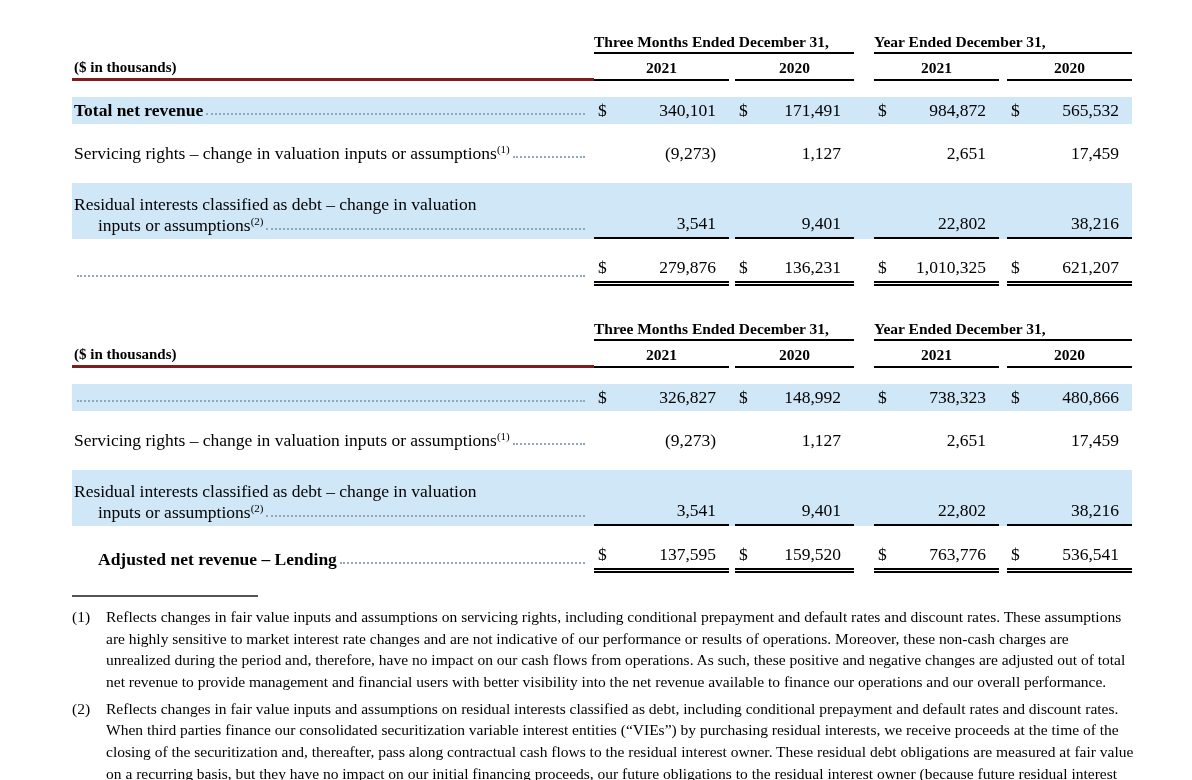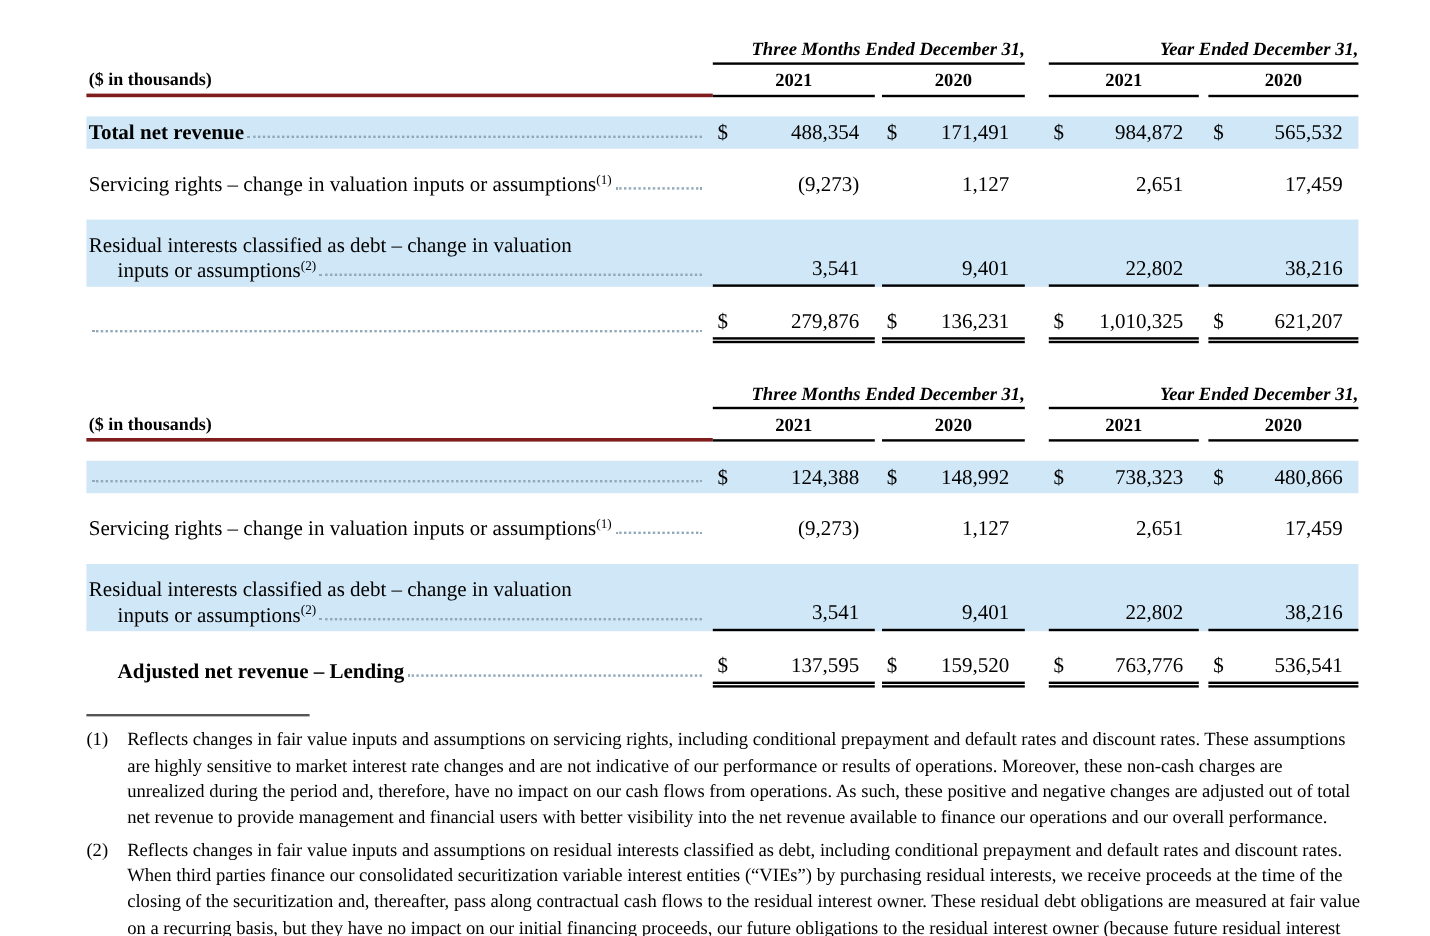--- a/index.html
+++ b/index.html
@@ -10,22 +10,22 @@
     overflow: hidden;
   }
   .page { padding: 33px 60px 0 72px; }
 
   .fin-table { width: 1060px; font-size: 17.5px; }
 
   
   .frow { display: flex; }
   .lbl-space { flex: 1; }
   .period {
-    font-weight: bold; font-size: 15.5px; text-align: right;
-    border-bottom: 2px solid #000; padding-bottom: 1px; white-space: nowrap; font-style: italic;
+    font-weight: bold; font-size: 15.5px; text-align: left;
+    border-bottom: 2px solid #000; padding-bottom: 1px; white-space: nowrap;
   }
   .p1 { width: 260px; }
   .p2 { width: 258px; margin-left: 20px; }
 
   .yrow { display: flex; align-items: stretch; margin-top: 3px; }
   .unit-lbl {
     flex: 1; font-weight: bold; font-size: 15px;
     border-bottom: 3px solid #7f1d1d; padding: 2px 0 2px 2px;
     display: flex; align-items: flex-end;
   }
@@ -95,21 +95,21 @@
       <div class="ycell g4">2020</div>
     </div>
 
     <div class="trow hl">
       <div class="lblcell">
         <span class="txt bold"><span>Total net revenue</span></span>
         <span class="leader"></span>
       </div>
       <div class="vgrp g1">
           <span class="cur">$</span>
-          <span class="num">488,354</span>
+          <span class="num">340,101</span>
         </div>
       <div class="vgrp g2">
           <span class="cur">$</span>
           <span class="num">171,491</span>
         </div>
       <div class="vgrp g3">
           <span class="cur">$</span>
           <span class="num">984,872</span>
         </div>
       <div class="vgrp g4">
@@ -207,21 +207,21 @@
       <div class="ycell g3">2021</div>
       <div class="ycell g4">2020</div>
     </div>
 
     <div class="trow hl">
       <div class="lblcell">
         <span class="leader"></span>
       </div>
       <div class="vgrp g1">
           <span class="cur">$</span>
-          <span class="num">124,388</span>
+          <span class="num">326,827</span>
         </div>
       <div class="vgrp g2">
           <span class="cur">$</span>
           <span class="num">148,992</span>
         </div>
       <div class="vgrp g3">
           <span class="cur">$</span>
           <span class="num">738,323</span>
         </div>
       <div class="vgrp g4">

